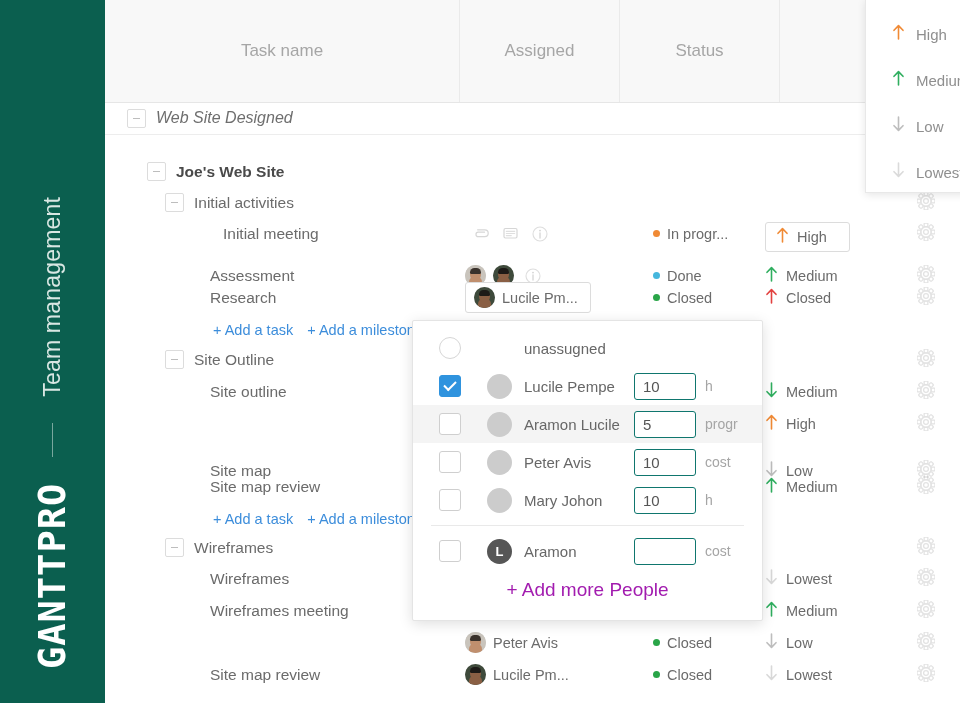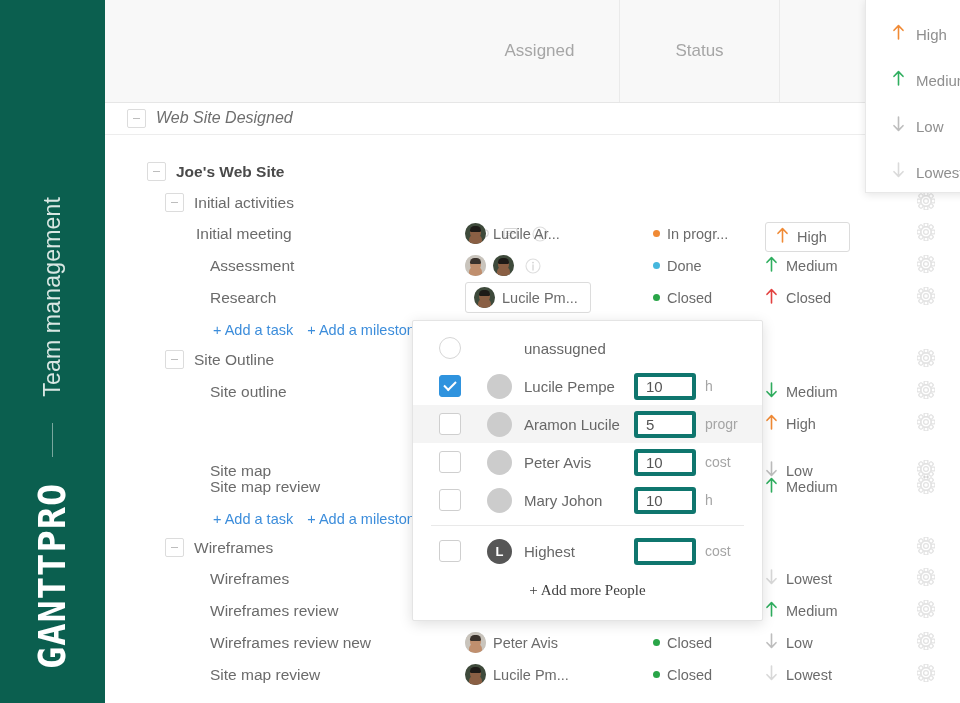--- a/index.html
+++ b/index.html
@@ -141,45 +141,48 @@
        display:flex;align-items:center;justify-content:center;box-sizing:border-box;}
   .chk.on{background:#2f93de;border-color:#2f93de;}
   .chk.on:after{content:"";display:block;width:10px;height:5px;border-left:2.4px solid #fff;
        border-bottom:2.4px solid #fff;transform:rotate(-45deg);margin-top:-3px;}
   .radio{width:22px;height:22px;border:1px solid #d6d6d6;border-radius:50%;background:#fff;box-sizing:border-box;}
   .ap-av{width:25px;height:25px;border-radius:50%;flex:none;margin-right:12px;overflow:hidden;position:relative;background:#ccc;}
   .ap-av.licence{background:#565656;color:#fff;display:flex;align-items:center;justify-content:center;
        font-size:13px;font-weight:600;}
   .ap-name{font-size:15px;color:#676767;white-space:nowrap;flex:1;}
   .ap-inp{
-    width:62px;height:27px;border:4px solid #0f766e;border-radius:3px;background:#fff;
+    width:62px;height:27px;border:1px solid #0f766e;border-radius:3px;background:#fff;
     font-family:inherit;font-size:15px;color:#555;padding:0 8px;box-sizing:border-box;
     outline:none;
   }
   .ap-unit{width:46px;font-size:14px;color:#a5a5a5;padding-left:9px;box-sizing:border-box;white-space:nowrap;}
   .ap-div{height:1px;background:#e9e9e9;margin:6px 18px;}
   .ap-add{height:40px;display:flex;align-items:center;justify-content:center;}
-  .ap-add span{font-size:15px;color:#404040;cursor:pointer;font-family:Liberation Serif, serif;}
+  .ap-add span{font-size:19px;color:#a21caf;cursor:pointer;}
 </style>
 </head>
 <body>
 
 <div id="app">
 
   <div class="rail">
     <div class="rail-inner">
       <div class="brand-logo">GANTTPRO</div>
       <div class="rail-divider"></div>
       <div class="brand-tagline">Team management</div>
     </div>
   </div>
 
   <div class="grid">
 
     <div class="thead" id="thead">
+        <div class="th" style="left:0px;width:355px">
+          <span>Task name</span>
+        </div>
         <div class="th" style="left:515px;width:160px">
           <span>Status</span>
         </div>
         <div class="th" style="left:355px;width:160px">
           <span>Assigned</span>
         </div>
         <div class="th-plus" style="left:800px">+</div>
       </div>
 
     <div class="tbody" id="tbody">
@@ -223,21 +226,21 @@
                 <rect x="0.050000000000000266" y="7.15" width="3.7" height="3.7" rx="0.7" fill="none" stroke="#9a9a9a" stroke-width="1.25" transform="rotate(180 1.9000000000000004 9)"></rect>
                 <rect x="2.1295418535755117" y="2.1295418535755135" width="3.7" height="3.7" rx="0.7" fill="none" stroke="#9a9a9a" stroke-width="1.25" transform="rotate(225 3.979541853575512 3.9795418535755136)"></rect>
                 <rect x="7.149999999999999" y="0.050000000000000266" width="3.7" height="3.7" rx="0.7" fill="none" stroke="#9a9a9a" stroke-width="1.25" transform="rotate(270 8.999999999999998 1.9000000000000004)"></rect>
                 <rect x="12.170458146424485" y="2.1295418535755117" width="3.7" height="3.7" rx="0.7" fill="none" stroke="#9a9a9a" stroke-width="1.25" transform="rotate(315 14.020458146424485 3.979541853575512)"></rect>
                 <circle cx="9" cy="9" r="5.1" fill="none" stroke="#9a9a9a" stroke-width="1.25"></circle>
                 <circle cx="9" cy="9" r="2.4" fill="none" stroke="#9a9a9a" stroke-width="1.25"></circle>
               </svg></span>
           </div>
         </div>
         <div class="row" style="top:115px">
-          <div class="cell-name" style="left:91px">
+          <div class="cell-name" style="left:118px">
             <span class="tname ">Initial meeting</span>
           </div>
           <div class="rowicons" style="left:368px">
             <span class="ic" style="">
               <svg width="16" height="14" viewBox="0 0 16 14">
                 <path d="M11.5 5.2 L5.2 5.2 a2.2 2.2 0 0 0 0 4.4 l6.6 0 a3.4 3.4 0 0 0 0-6.8 L4.6 2.8" fill="none" stroke="#b5b5b5" stroke-width="1.2" stroke-linecap="round"></path>
               </svg>
             </span>
             <span class="ic" style="">
               <svg width="15" height="14" viewBox="0 0 15 14">
@@ -246,29 +249,20 @@
               </svg>
             </span>
             <span class="ic" style="">
               <svg width="16" height="16" viewBox="0 0 16 16">
                 <circle cx="8" cy="8" r="7" fill="none" stroke="#c2c2c2" stroke-width="1.1"></circle>
                 <circle cx="8" cy="4.6" r="0.95" fill="#b2b2b2"></circle>
                 <path d="M8 7v5" stroke="#b2b2b2" stroke-width="1.3" stroke-linecap="round"></path>
               </svg>
             </span>
           </div>
-          <div class="cell-assigned">
-            <span class="av">
-              <i style="inset:0;background:#3e4a3b"></i>
-              <i style="left:3.5700000000000003px;top:10.92px;width:13.860000000000001px;height:11.55px;border-radius:6.3px 6.3px 0 0;background:#8a5f44"></i>
-              <i style="left:5.46px;top:3.78px;width:10.08px;height:10.5px;border-radius:50%;background:#8a5f44"></i>
-              <i style="left:4.83px;top:2.52px;width:11.34px;height:6.3px;border-radius:6.3px 6.3px 2.1px 2.1px;background:#1d1a17"></i>
-            </span>
-            <span class="aname">Lucile Ar...</span>
-          </div>
           <div class="cell-status">
             <span class="dot" style="background:#f08a35"></span>
             <span class="sname">In progr...</span>
           </div>
           <div class="cell-prio boxed">
             <span><svg width="13" height="16" viewBox="0 0 13 16">
                 <path d="M6.5 15 L6.5 2 M2 6.3 L6.5 1.6 L11 6.3" fill="none" stroke="#f08a35" stroke-width="1.6" stroke-linecap="round" stroke-linejoin="round"></path>
               </svg></span>
             <span class="pname">High</span>
           </div>
@@ -280,21 +274,21 @@
                 <rect x="2.1295418535755135" y="12.170458146424489" width="3.7" height="3.7" rx="0.7" fill="none" stroke="#9a9a9a" stroke-width="1.25" transform="rotate(135 3.9795418535755136 14.020458146424488)"></rect>
                 <rect x="0.050000000000000266" y="7.15" width="3.7" height="3.7" rx="0.7" fill="none" stroke="#9a9a9a" stroke-width="1.25" transform="rotate(180 1.9000000000000004 9)"></rect>
                 <rect x="2.1295418535755117" y="2.1295418535755135" width="3.7" height="3.7" rx="0.7" fill="none" stroke="#9a9a9a" stroke-width="1.25" transform="rotate(225 3.979541853575512 3.9795418535755136)"></rect>
                 <rect x="7.149999999999999" y="0.050000000000000266" width="3.7" height="3.7" rx="0.7" fill="none" stroke="#9a9a9a" stroke-width="1.25" transform="rotate(270 8.999999999999998 1.9000000000000004)"></rect>
                 <rect x="12.170458146424485" y="2.1295418535755117" width="3.7" height="3.7" rx="0.7" fill="none" stroke="#9a9a9a" stroke-width="1.25" transform="rotate(315 14.020458146424485 3.979541853575512)"></rect>
                 <circle cx="9" cy="9" r="5.1" fill="none" stroke="#9a9a9a" stroke-width="1.25"></circle>
                 <circle cx="9" cy="9" r="2.4" fill="none" stroke="#9a9a9a" stroke-width="1.25"></circle>
               </svg></span>
           </div>
         </div>
-        <div class="row" style="top:147px">
+        <div class="row" style="top:157px">
           <div class="cell-name" style="left:105px">
             <span class="tname ">Assessment</span>
           </div>
           <div class="rowicons" style="left:368px">
             <span class="ic" style="margin-left:52px;">
               <svg width="16" height="16" viewBox="0 0 16 16">
                 <circle cx="8" cy="8" r="7" fill="none" stroke="#c2c2c2" stroke-width="1.1"></circle>
                 <circle cx="8" cy="4.6" r="0.95" fill="#b2b2b2"></circle>
                 <path d="M8 7v5" stroke="#b2b2b2" stroke-width="1.3" stroke-linecap="round"></path>
               </svg>
@@ -569,21 +563,21 @@
                 <rect x="2.1295418535755117" y="2.1295418535755135" width="3.7" height="3.7" rx="0.7" fill="none" stroke="#9a9a9a" stroke-width="1.25" transform="rotate(225 3.979541853575512 3.9795418535755136)"></rect>
                 <rect x="7.149999999999999" y="0.050000000000000266" width="3.7" height="3.7" rx="0.7" fill="none" stroke="#9a9a9a" stroke-width="1.25" transform="rotate(270 8.999999999999998 1.9000000000000004)"></rect>
                 <rect x="12.170458146424485" y="2.1295418535755117" width="3.7" height="3.7" rx="0.7" fill="none" stroke="#9a9a9a" stroke-width="1.25" transform="rotate(315 14.020458146424485 3.979541853575512)"></rect>
                 <circle cx="9" cy="9" r="5.1" fill="none" stroke="#9a9a9a" stroke-width="1.25"></circle>
                 <circle cx="9" cy="9" r="2.4" fill="none" stroke="#9a9a9a" stroke-width="1.25"></circle>
               </svg></span>
           </div>
         </div>
         <div class="row" style="top:492px">
           <div class="cell-name" style="left:105px">
-            <span class="tname ">Wireframes review</span>
+            <span class="tname ">Wireframes meeting</span>
           </div>
           <div class="cell-prio">
             <span><svg width="13" height="16" viewBox="0 0 13 16">
                 <path d="M6.5 15 L6.5 2 M2 6.3 L6.5 1.6 L11 6.3" fill="none" stroke="#2fae5f" stroke-width="1.6" stroke-linecap="round" stroke-linejoin="round"></path>
               </svg></span>
             <span class="pname">Medium</span>
           </div>
           <div class="cell-gear">
             <span class="gear"><svg width="18" height="18" viewBox="0 0 18 18">
                 <rect x="14.250000000000002" y="7.15" width="3.7" height="3.7" rx="0.7" fill="none" stroke="#9a9a9a" stroke-width="1.25" transform="rotate(0 16.1 9)"></rect>
@@ -593,23 +587,20 @@
                 <rect x="0.050000000000000266" y="7.15" width="3.7" height="3.7" rx="0.7" fill="none" stroke="#9a9a9a" stroke-width="1.25" transform="rotate(180 1.9000000000000004 9)"></rect>
                 <rect x="2.1295418535755117" y="2.1295418535755135" width="3.7" height="3.7" rx="0.7" fill="none" stroke="#9a9a9a" stroke-width="1.25" transform="rotate(225 3.979541853575512 3.9795418535755136)"></rect>
                 <rect x="7.149999999999999" y="0.050000000000000266" width="3.7" height="3.7" rx="0.7" fill="none" stroke="#9a9a9a" stroke-width="1.25" transform="rotate(270 8.999999999999998 1.9000000000000004)"></rect>
                 <rect x="12.170458146424485" y="2.1295418535755117" width="3.7" height="3.7" rx="0.7" fill="none" stroke="#9a9a9a" stroke-width="1.25" transform="rotate(315 14.020458146424485 3.979541853575512)"></rect>
                 <circle cx="9" cy="9" r="5.1" fill="none" stroke="#9a9a9a" stroke-width="1.25"></circle>
                 <circle cx="9" cy="9" r="2.4" fill="none" stroke="#9a9a9a" stroke-width="1.25"></circle>
               </svg></span>
           </div>
         </div>
         <div class="row" style="top:524px">
-          <div class="cell-name" style="left:105px">
-            <span class="tname ">Wireframes review  new</span>
-          </div>
           <div class="cell-assigned">
             <span class="av">
               <i style="inset:0;background:#c9c4bc"></i>
               <i style="left:3.5700000000000003px;top:10.92px;width:13.860000000000001px;height:11.55px;border-radius:6.3px 6.3px 0 0;background:#c08f6e"></i>
               <i style="left:5.46px;top:3.78px;width:10.08px;height:10.5px;border-radius:50%;background:#c08f6e"></i>
               <i style="left:4.83px;top:2.52px;width:11.34px;height:6.3px;border-radius:6.3px 6.3px 2.1px 2.1px;background:#3a322c"></i>
             </span>
             <span class="aname">Peter Avis</span>
           </div>
           <div class="cell-status">
@@ -752,21 +743,21 @@
         <span class="ap-unit">h</span>
       </div>
       <div class="ap-div"></div>
       <div class="ap-row">
         <span class="ap-chk-wrap">
           <span class="chk"></span>
         </span>
         <span class="ap-av licence">
           <span>L</span>
         </span>
-        <span class="ap-name">Highest</span>
+        <span class="ap-name">Aramon</span>
         <input class="ap-inp" type="text" value="" style="">
         <span class="ap-unit">cost</span>
       </div>
       <div class="ap-add">
         <span>+ Add more People</span>
       </div>
     </div>
 
 </div>
 

